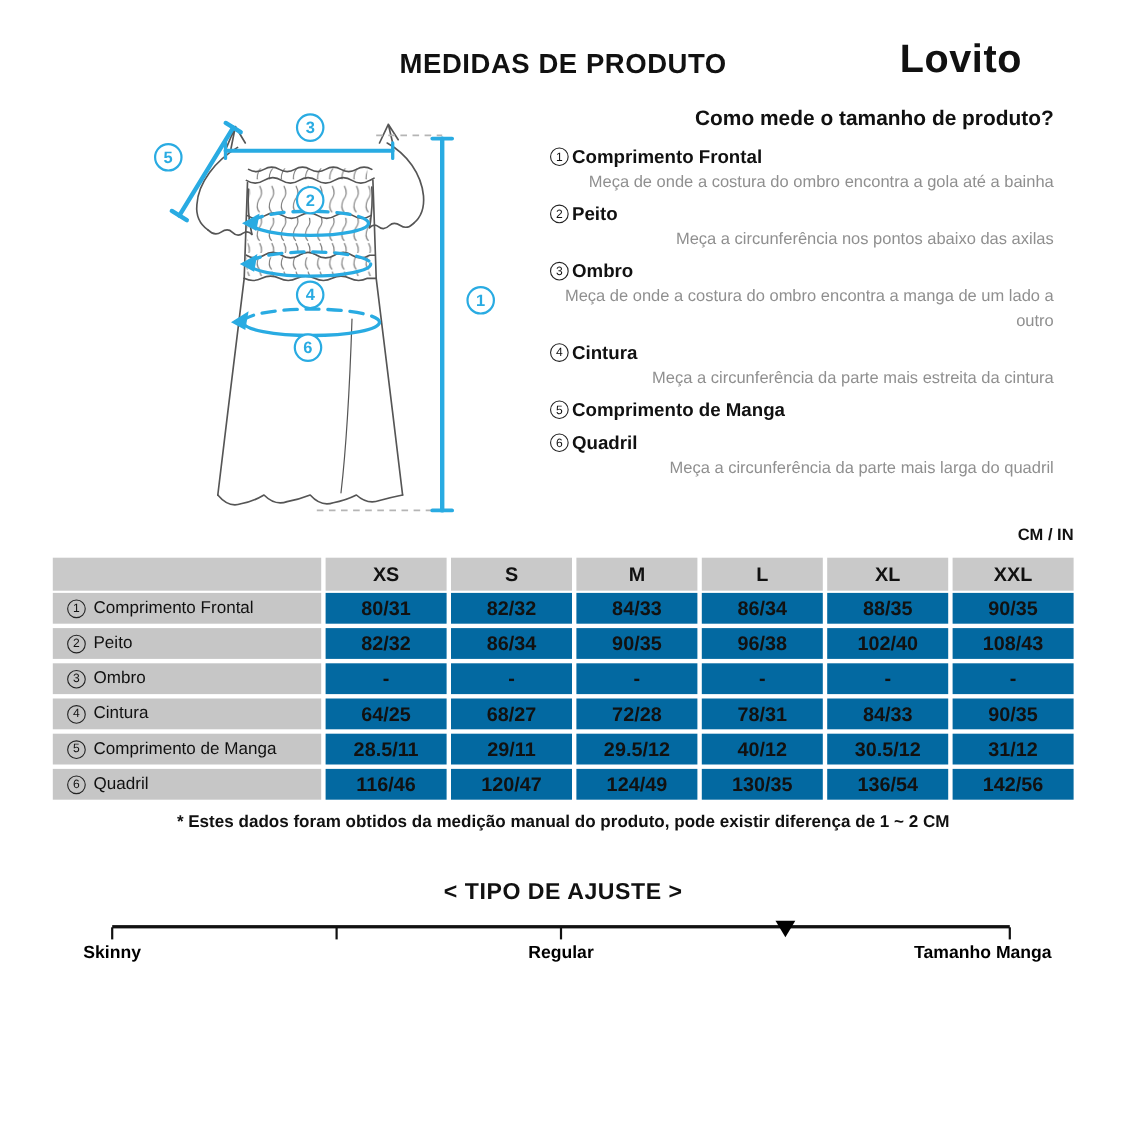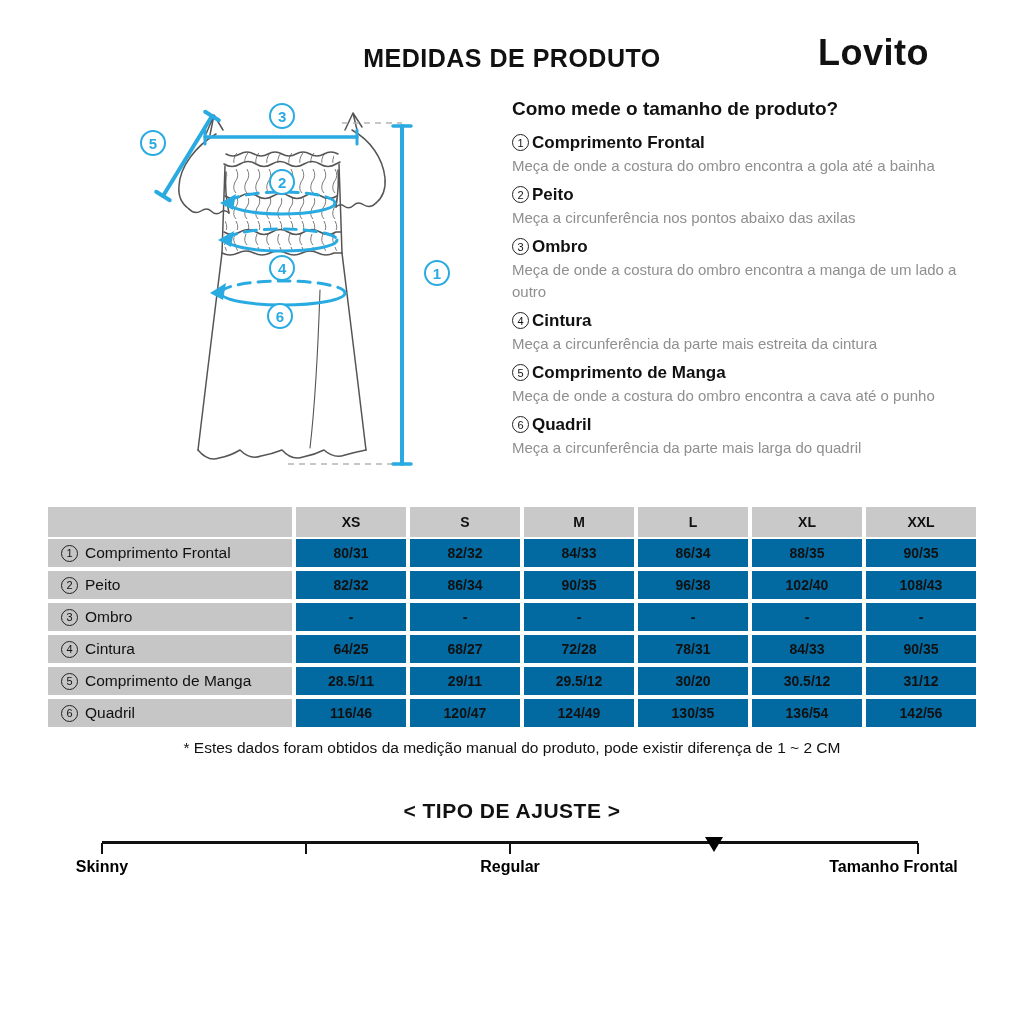--- a/index.html
+++ b/index.html
@@ -23,50 +23,50 @@
   .diagram-wrap { position:absolute; left:110px; top:90px; width:360px; height:400px; }
   .diagram-wrap svg { position:absolute; left:0; top:0; }
   .callout {
     position:absolute; transform:translate(-50%,-50%);
     width:26px; height:26px; border:2px solid #29ABE2; border-radius:50%;
     background:#fff; color:#29ABE2; font-size:15px; font-weight:700;
     display:flex; align-items:center; justify-content:center;
   }
 
   
-  .guide { position:absolute; left:512px; top:98px; width:458px; }
+  .guide { position:absolute; left:500px; top:98px; width:458px;text-align:right; }
   .guide-heading { font-size:19px; font-weight:700; margin-bottom:10px; }
   .guide-item { margin-top:5px; }
   .guide-label { display:flex; align-items:center; font-size:17px; font-weight:700; height:25px; }
   .guide-desc { font-size:15px; color:#8f8f8f; line-height:22px; font-weight:400; }
   .cnum {
     display:inline-flex; align-items:center; justify-content:center;
     width:17px; height:17px; border:1.2px solid #222; border-radius:50%;
     font-size:11px; font-weight:400; flex:0 0 auto;
   }
   .guide-label .cnum { margin-right:3px; }
 
   
   .unit-label { position:absolute; top:478px; left:48px; width:928px; text-align:right; font-size:15px; font-weight:700; }
   .size-table {
     position:absolute; left:48px; top:507px; width:928px;
     display:grid; grid-template-columns:244px repeat(6, 1fr);
     grid-auto-rows:28px; gap:4px;
   }
   .size-table .hrow > :first-child { }
-  .t-cell { display:flex; align-items:center; justify-content:center; font-size:14px; }
+  .t-cell { display:flex; align-items:center; justify-content:center; font-size:18px; }
   .t-head { background:#c9c9c9; font-weight:700; height:30px; }
   .t-corner { background:#c9c9c9; height:30px; }
   .t-label { background:#c6c6c6; justify-content:flex-start; padding-left:13px; font-size:15.5px; font-weight:400; }
   .t-label .cnum { margin-right:7px; background:transparent; }
   .t-val { background:#0369a1; font-weight:700; }
 
   .footnote {
     position:absolute; top:739px; left:0; width:1024px; text-align:center;
-    font-size:15.5px; font-weight:400;
+    font-size:15.5px; font-weight:700;
   }
 
   
   .scale-title { position:absolute; left:0; width:1024px; text-align:center; font-size:21px; font-weight:700; letter-spacing:.5px; }
   .fit-title { top:799px; }
   .ela-title { top:951px; }
   .scale-track { position:absolute; left:102px; width:816px; height:3px; background:#111; }
   .fit-track { top:841px; }
   .ela-track { top:942px; }
   .tick { position:absolute; top:2px; width:2px; height:11px; background:#111; transform:translateX(-50%); }
@@ -210,33 +210,33 @@
             <span>Cintura</span>
           </div>
           <p class="guide-desc">Meça a circunferência da parte mais estreita da cintura</p>
         </div>
 
         <div class="guide-item">
           <div class="guide-label">
             <span class="cnum">5</span>
             <span>Comprimento de Manga</span>
           </div>
-          <p class="guide-desc">Meça de onde a costura do ombro encontra a cava até o punho</p>
         </div>
 
         <div class="guide-item">
           <div class="guide-label">
             <span class="cnum">6</span>
             <span>Quadril</span>
           </div>
           <p class="guide-desc">Meça a circunferência da parte mais larga do quadril</p>
         </div>
       </div>
   </section>
 
+  <div class="unit-label">CM / IN</div>
 
   <div class="size-table">
     <div class="t-cell t-corner"></div>
     <div style="display:contents">
       
     
         <div class="t-cell t-head">XS</div>
       
         <div class="t-cell t-head">S</div>
       
@@ -304,21 +304,21 @@
         </div>
       
         <div style="display:contents">
           <div class="t-cell t-label">
             <span class="cnum">5</span>
             <span>Comprimento de Manga</span>
           </div>
           <div class="t-cell t-val">28.5/11</div>
           <div class="t-cell t-val">29/11</div>
           <div class="t-cell t-val">29.5/12</div>
-          <div class="t-cell t-val">30/20</div>
+          <div class="t-cell t-val">40/12</div>
           <div class="t-cell t-val">30.5/12</div>
           <div class="t-cell t-val">31/12</div>
         </div>
       
         <div style="display:contents">
           <div class="t-cell t-label">
             <span class="cnum">6</span>
             <span>Quadril</span>
           </div>
           <div class="t-cell t-val">116/46</div>
@@ -334,21 +334,21 @@
   <div class="footnote">* Estes dados foram obtidos da medição manual do produto, pode existir diferença de 1 ~ 2 CM</div>
 
   <div class="scale-title fit-title">&lt; TIPO DE AJUSTE &gt;</div>
   <div class="scale-track fit-track">
     <div style="display:contents">
       
     <div class="tick" style="left: 0%;"></div><div class="tick" style="left: 25%;"></div><div class="tick" style="left: 50%;"></div><div class="tick" style="left: 100%;"></div></div>
     <div class="marker" style="left: 75%;"></div>
     <div style="display:contents">
       
-    <div class="scale-label" style="left: 0%;">Skinny</div><div class="scale-label" style="left: 50%;">Regular</div><div class="scale-label" style="left: 97%;">Tamanho Frontal</div></div>
+    <div class="scale-label" style="left: 0%;">Skinny</div><div class="scale-label" style="left: 50%;">Regular</div><div class="scale-label" style="left: 97%;">Tamanho Manga</div></div>
   </div>
 
   <div class="scale-title ela-title">&lt; ELASTICIDADE &gt;</div>
   <div class="scale-track ela-track">
     <div style="display:contents">
       
     <div class="tick" style="left: 33.4%;"></div><div class="tick" style="left: 66.8%;"></div><div class="tick" style="left: 100%;"></div></div>
     <div class="marker" style="left: 0%;"></div>
     <div style="display:contents">
       

